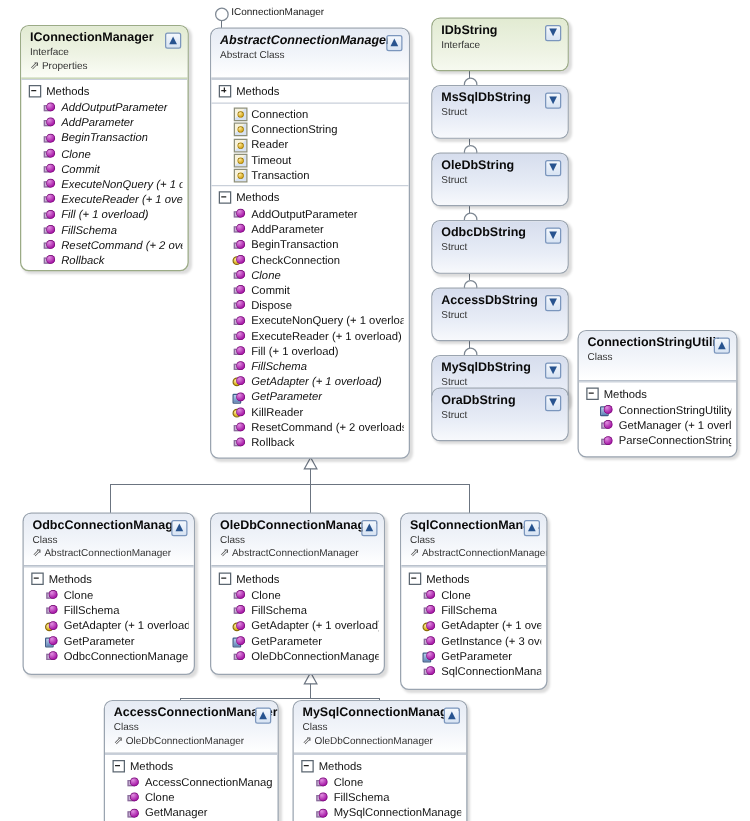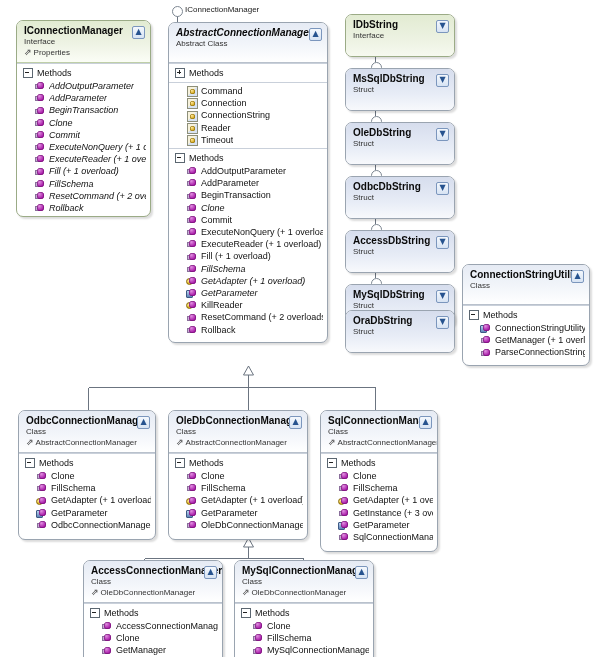--- a/index.html
+++ b/index.html
@@ -303,64 +303,72 @@
     <div class="sect first">
       <div class="sect-hdr">
         <span class="exp plus"></span>
         <span>Methods</span>
       </div>
     </div>
 
     <div class="sect">
       <div class="mem">
           <span class="ic ic-prop"></span>
-          <span class="lbl">Command</span>
-        </div>
-      <div class="mem">
-          <span class="ic ic-prop"></span>
           <span class="lbl">Connection</span>
         </div>
       <div class="mem">
           <span class="ic ic-prop"></span>
           <span class="lbl">ConnectionString</span>
         </div>
       <div class="mem">
           <span class="ic ic-prop"></span>
           <span class="lbl">Reader</span>
         </div>
       <div class="mem">
           <span class="ic ic-prop"></span>
           <span class="lbl">Timeout</span>
         </div>
+      <div class="mem">
+          <span class="ic ic-prop"></span>
+          <span class="lbl">Transaction</span>
+        </div>
     </div>
 
     <div class="sect">
       <div class="sect-hdr">
         <span class="exp"></span>
         <span>Methods</span>
       </div>
       <div class="mem">
           <span class="ic ic-method"></span>
           <span class="lbl">AddOutputParameter</span>
         </div>
       <div class="mem">
           <span class="ic ic-method"></span>
           <span class="lbl">AddParameter</span>
         </div>
       <div class="mem">
           <span class="ic ic-method"></span>
           <span class="lbl">BeginTransaction</span>
         </div>
+      <div class="mem">
+          <span class="ic ic-method ic-prot"></span>
+          <span class="lbl">CheckConnection</span>
+        </div>
       <div class="mem ital">
           <span class="ic ic-method"></span>
           <span class="lbl">Clone</span>
         </div>
       <div class="mem">
           <span class="ic ic-method"></span>
           <span class="lbl">Commit</span>
+        </div>
+      <div class="mem">
+          <span class="ic ic-method"></span>
+          <span class="lbl">Dispose</span>
         </div>
       <div class="mem">
           <span class="ic ic-method"></span>
           <span class="lbl">ExecuteNonQuery (+ 1 overload)</span>
         </div>
       <div class="mem">
           <span class="ic ic-method"></span>
           <span class="lbl">ExecuteReader (+ 1 overload)</span>
         </div>
       <div class="mem">

